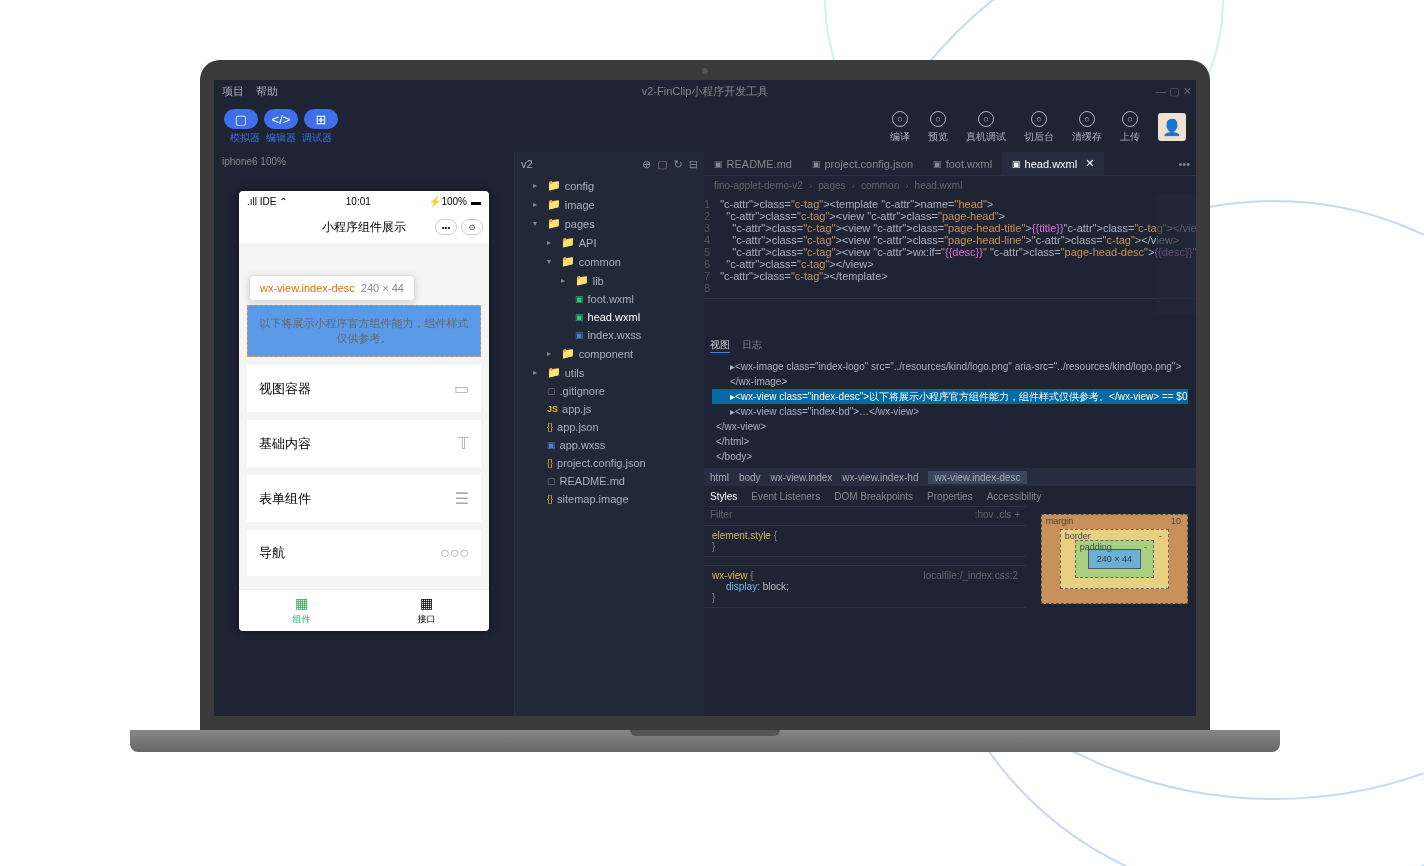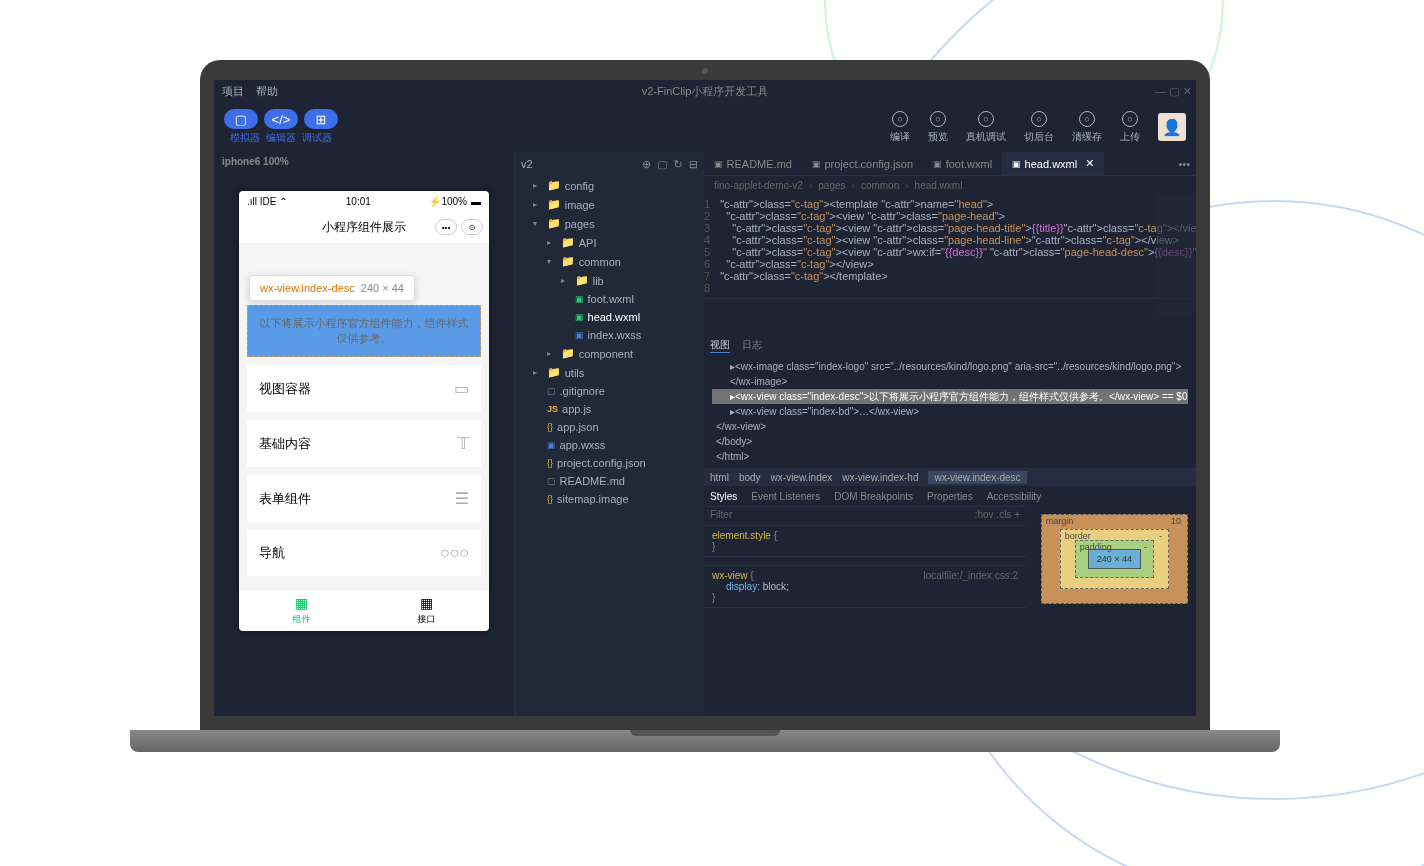--- a/index.html
+++ b/index.html
@@ -36,21 +36,21 @@
 .toolbar-right { display: flex; gap: 18px; align-items: center; }
 .toolbar-icon-btn { display: flex; flex-direction: column; align-items: center; gap: 3px; color: #a8b0c0; font-size: 10px; }
 .toolbar-icon-btn .ic { width: 16px; height: 16px; border: 1px solid #a8b0c0; border-radius: 50%; display: flex; align-items: center; justify-content: center; font-size: 9px; }
 .avatar { width: 28px; height: 28px; background: #f0e0d0; border-radius: 3px; display: flex; align-items: center; justify-content: center; font-size: 16px; }
 
 
 .main { flex: 1; display: flex; overflow: hidden; }
 
 
 .simulator { width: 300px; background: #1e2433; display: flex; flex-direction: column; }
-.sim-header { padding: 4px 8px; font-size: 10px; color: #888; font-weight: bold; }
+.sim-header { padding: 4px 8px; font-size: 10px; color: #888; }
 .sim-device { flex: 1; display: flex; align-items: flex-start; justify-content: center; padding: 20px 10px; }
 .phone { width: 250px; height: 440px; background: #fff; border-radius: 4px; display: flex; flex-direction: column; color: #000; box-shadow: 0 0 8px rgba(0,0,0,0.5); }
 .phone-status { height: 20px; display: flex; justify-content: space-between; align-items: center; padding: 0 8px; font-size: 10px; }
 .phone-status .left { display:flex; gap:4px; align-items:center;}
 .phone-status .right { display:flex; gap:4px; align-items:center;}
 .phone-nav { height: 32px; display: flex; align-items: center; justify-content: center; position: relative; font-size: 12px; font-weight: 500; }
 .phone-nav-btns { position: absolute; right: 6px; display: flex; gap: 4px; align-items: center; }
 .phone-nav-btns span { width: 22px; height: 16px; border: 1px solid #ccc; border-radius: 8px; display: flex; align-items: center; justify-content: center; font-size: 8px; }
 .phone-content { flex: 1; background: #f5f5f5; padding: 8px; position: relative; }
 .tooltip { position: absolute; top: 32px; left: 10px; background: #fff; border: 1px solid #ddd; border-radius: 4px; padding: 6px 10px; box-shadow: 0 2px 8px rgba(0,0,0,0.15); font-size: 11px; z-index: 10; }
@@ -97,21 +97,21 @@
 .code-lines .ln { white-space: pre; }
 .c-str { color: #c8915a; }
 .c-brace { color: #d670d6; }
 .minimap { position: absolute; right: 0; top: 42px; width: 40px; height: 120px; background: #222838; opacity: 0.6; }
 
 
 .devtools { flex: 1; display: flex; flex-direction: column; border-top: 1px solid #2a3142; overflow: hidden; }
 .devtools-tabs { height: 20px; display: flex; align-items: center; padding: 0 6px; gap: 12px; font-size: 10px; color: #888; margin-top: 36px; }
 .devtools-tabs .active { color: #ccc; border-bottom: 1px solid #4a7fd6; }
 .dom-panel { font-family: Consolas, monospace; font-size: 10px; padding: 4px 8px; line-height: 1.5; }
-.dom-panel .hl { background: #737373; color: #fff; }
+.dom-panel .hl { background: #0369a1; color: #fff; }
 .dom-panel .indent { padding-left: 20px; display: block; }
 .dom-crumbs { height: 18px; background: #262d40; display: flex; align-items: center; padding: 0 6px; gap: 10px; font-size: 10px; color: #aaa; }
 .dom-crumbs .active { background: #3a4560; padding: 1px 6px; }
 .styles-tabs { height: 20px; display: flex; align-items: center; gap: 14px; padding: 0 6px; font-size: 10px; color: #888; }
 .styles-tabs .active { color: #fff; }
 .styles-body { flex: 1; display: flex; overflow: hidden; }
 .styles-rules { flex: 1; font-family: Consolas, monospace; font-size: 10px; }
 .styles-filter { height: 20px; display: flex; justify-content: space-between; padding: 2px 6px; color: #666; border-top: 1px solid #2a3142; border-bottom: 1px solid #2a3142; }
 .styles-rule { padding: 4px 8px; border-bottom: 1px solid #2a3142; }
 .styles-rule .sel { color: #d6b94a; }
@@ -411,22 +411,22 @@
           <div class="devtools">
             <div class="devtools-tabs">
               <span class="active">视图</span>
               <span>日志</span>
             </div>
             <div class="dom-panel" id="dom-panel">
                 <span class="indent" style="padding-left: 18px;">▸&lt;wx-image class="index-logo" src="../resources/kind/logo.png" aria-src="../resources/kind/logo.png"&gt;&lt;/wx-image&gt;</span>
                 <span class="hl indent" style="padding-left: 18px;">▸&lt;wx-view class="index-desc"&gt;以下将展示小程序官方组件能力，组件样式仅供参考。&lt;/wx-view&gt; == $0</span>
                 <span class="indent" style="padding-left: 18px;">▸&lt;wx-view class="index-bd"&gt;…&lt;/wx-view&gt;</span>
                 <span class="indent" style="padding-left: 4px;">&lt;/wx-view&gt;</span>
+                <span class="indent" style="padding-left: 4px;">&lt;/html&gt;</span>
                 <span class="indent" style="padding-left: 4px;">&lt;/body&gt;</span>
-                <span class="indent" style="padding-left: 4px;">&lt;/html&gt;</span>
               </div>
             <div class="dom-crumbs" id="dom-crumbs">
                 <span>html</span>
                 <span>body</span>
                 <span>wx-view.index</span>
                 <span>wx-view.index-hd</span>
                 <span class="active">wx-view.index-desc</span>
               </div>
             <div class="styles-tabs" id="styles-tabs">
                 <span class="active">Styles</span>

